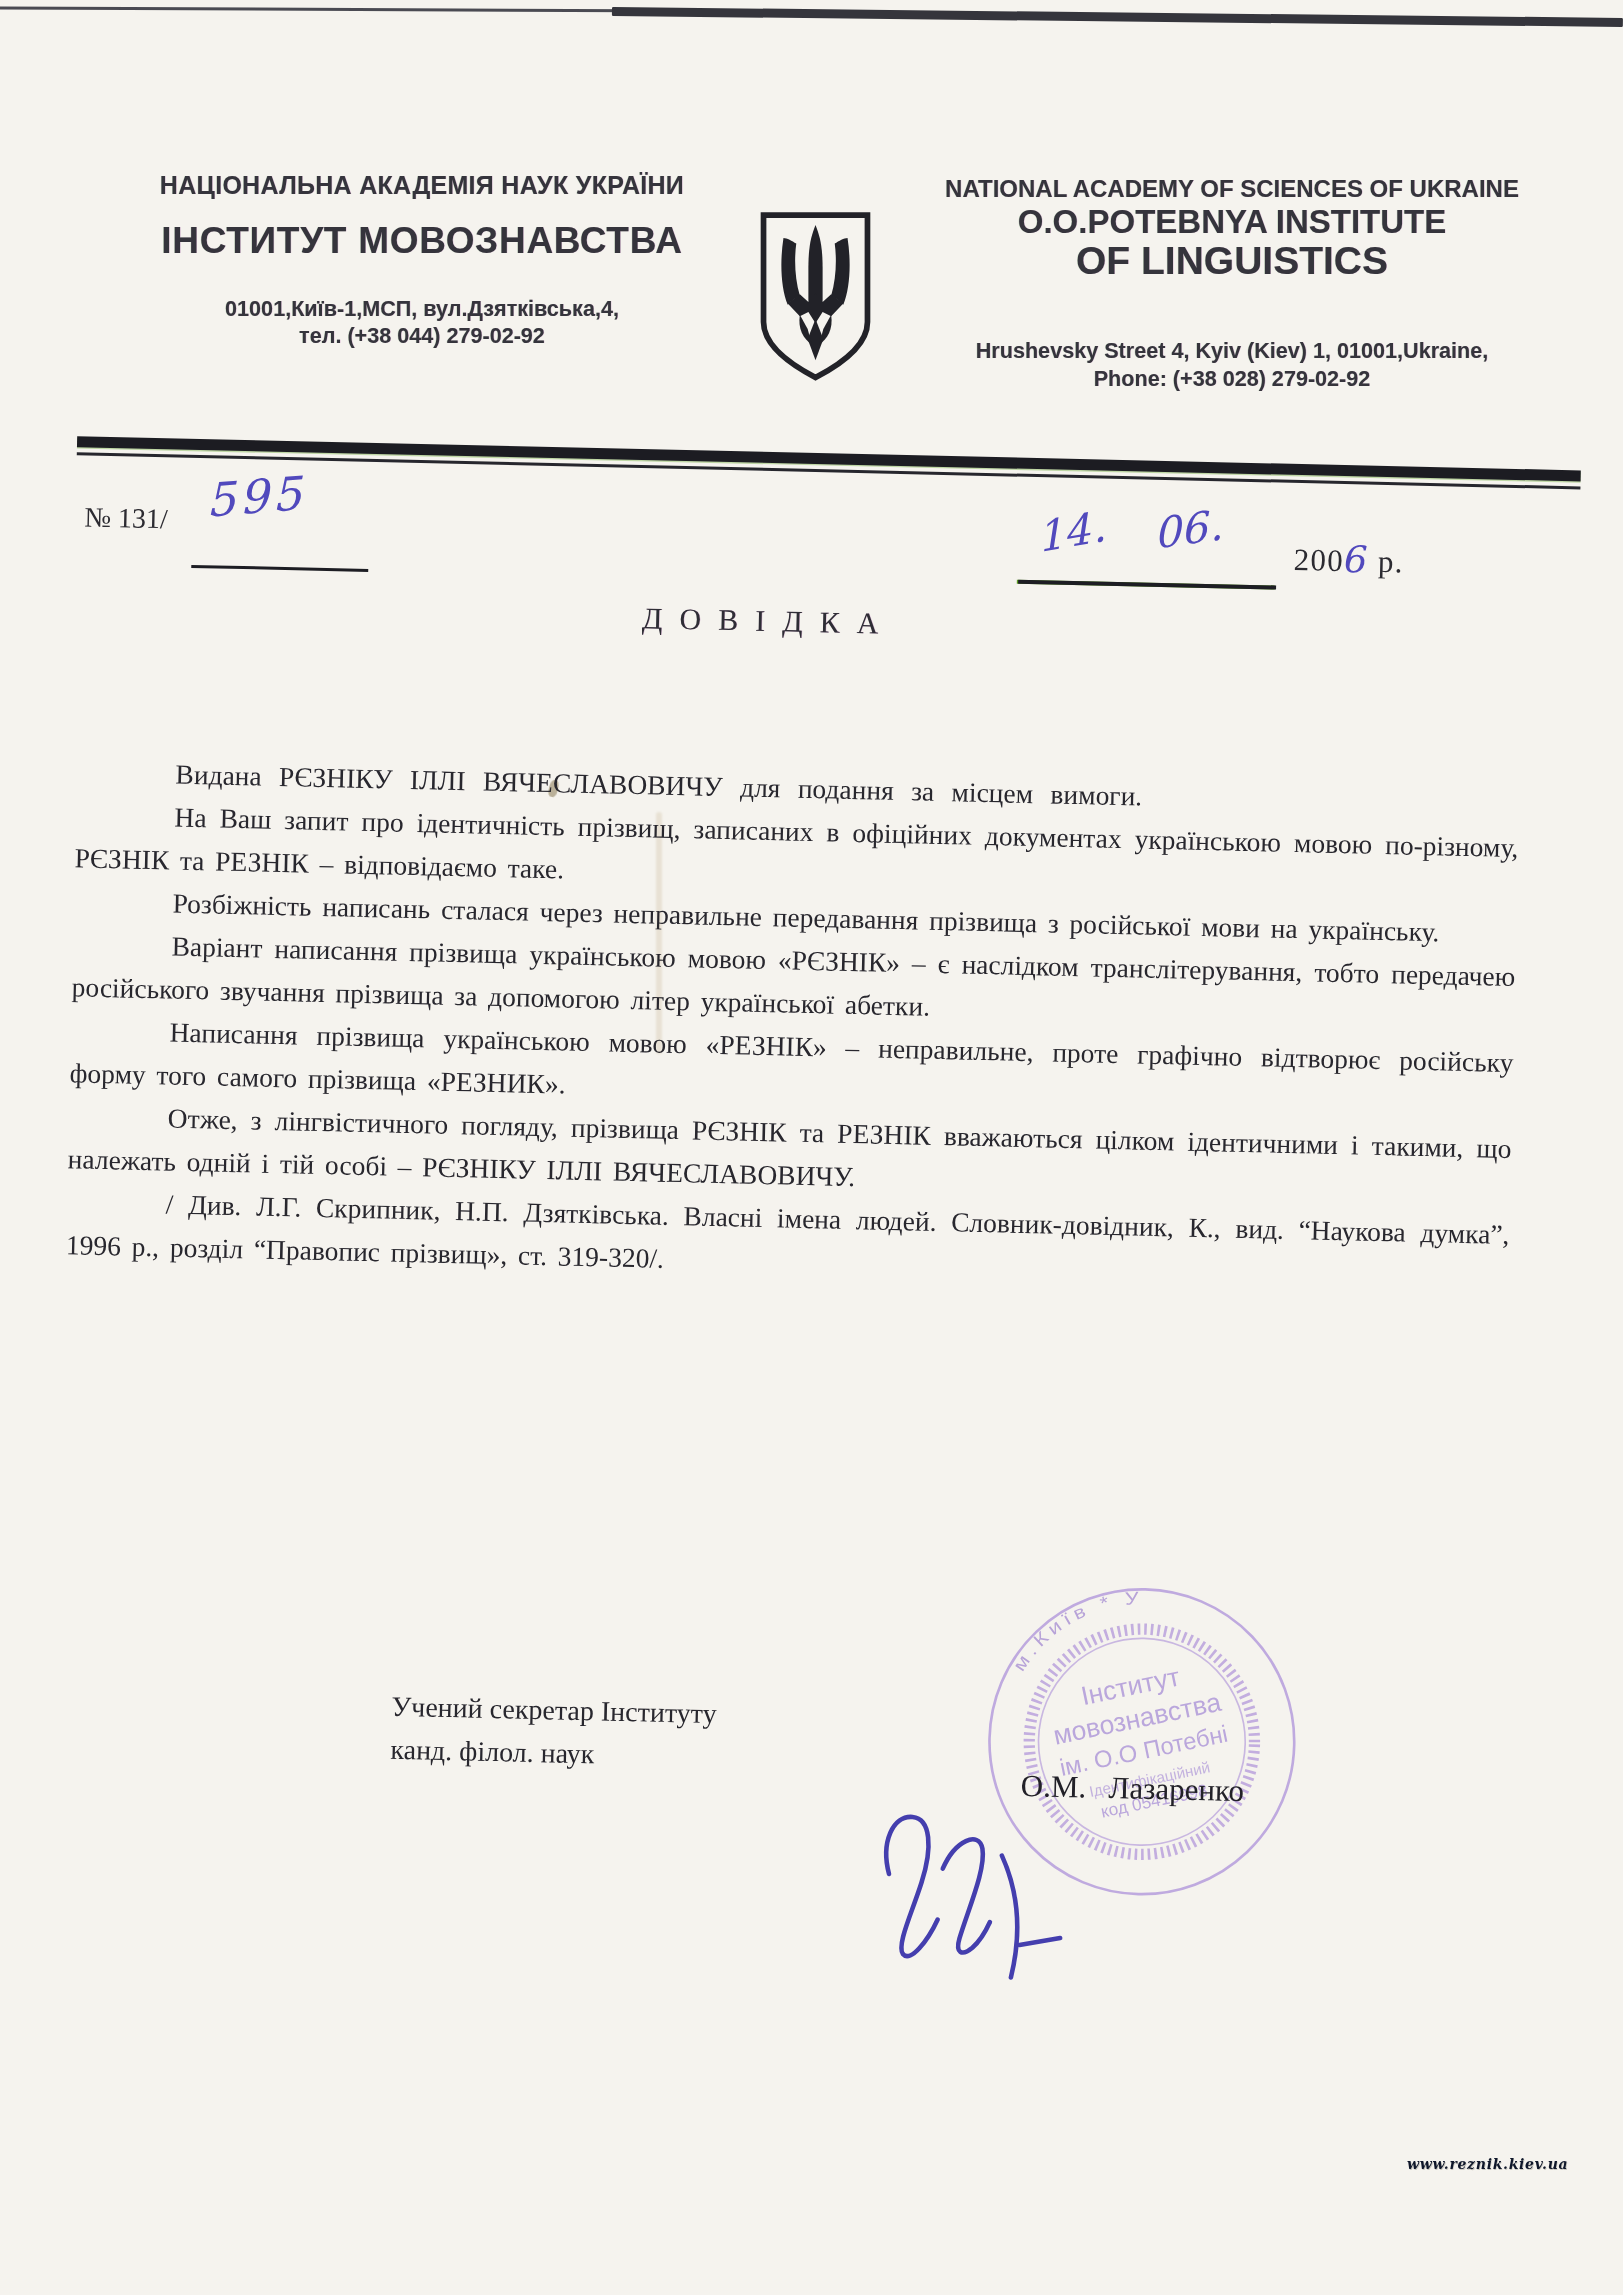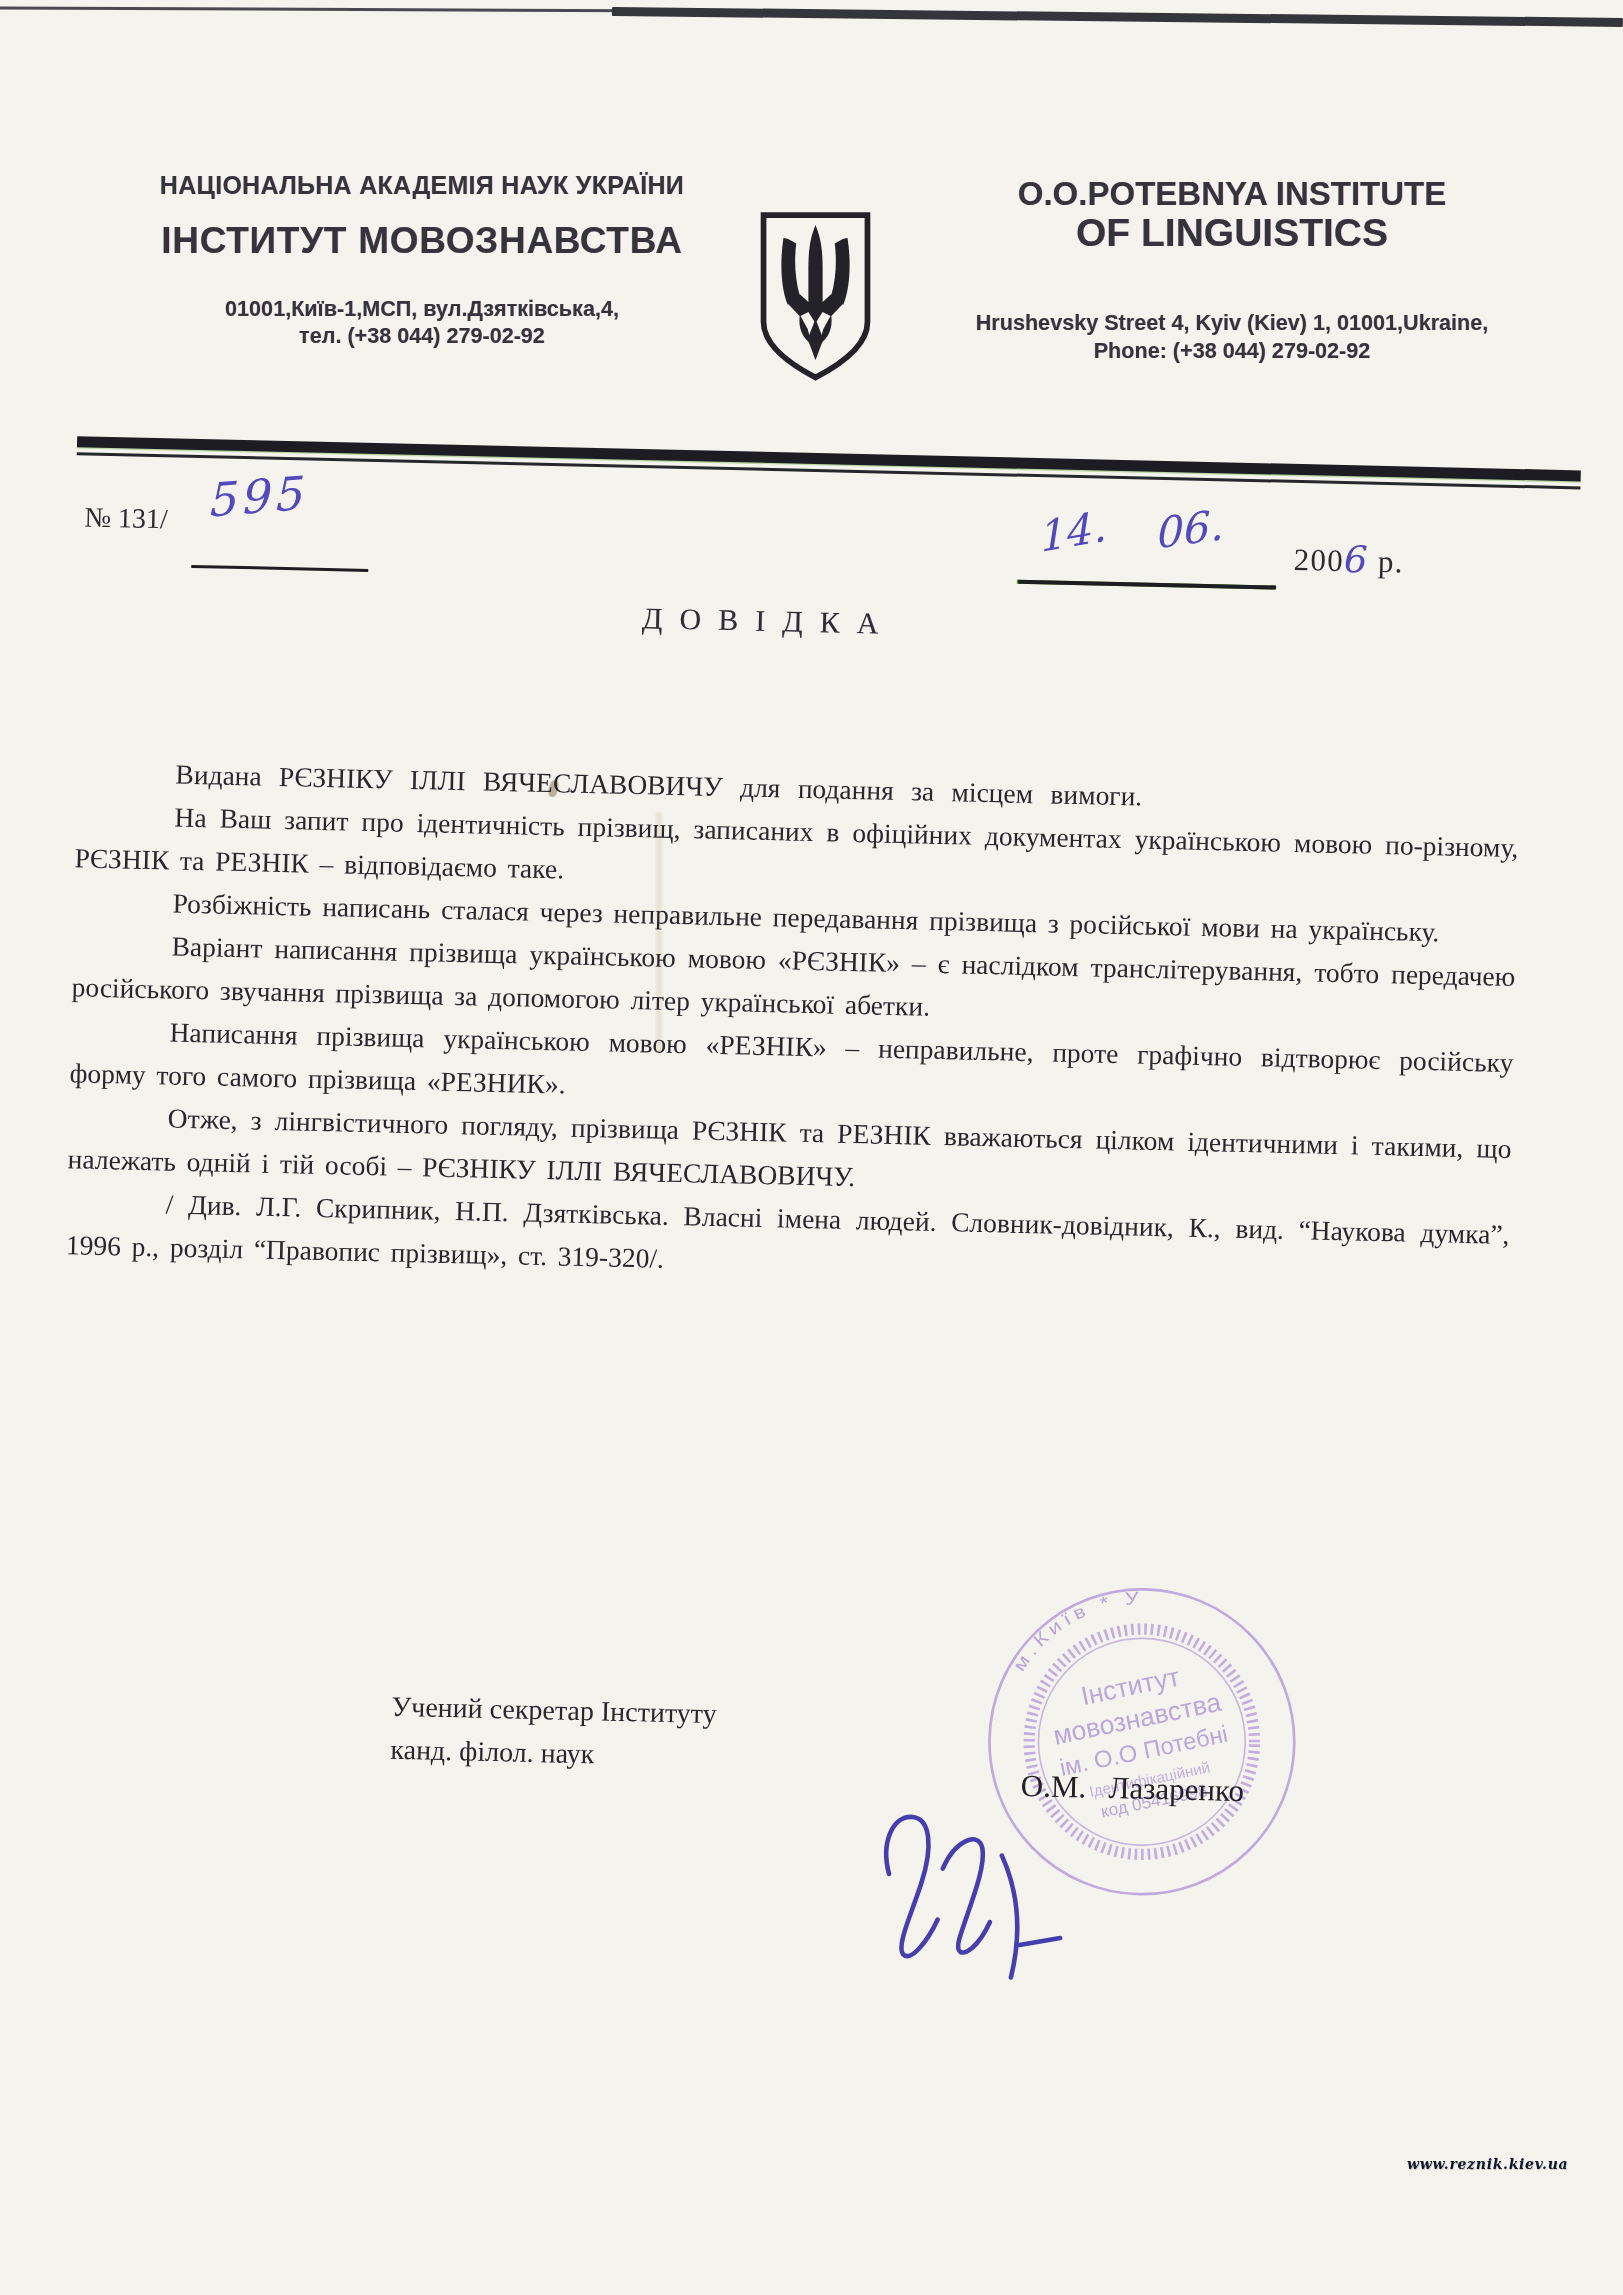--- a/index.html
+++ b/index.html
@@ -89,24 +89,25 @@
         <path d="M130 42 C135 74 134 112 124 136 C118 130 112 126 107 123 C114 100 115 72 112 50 C118 46 125 42 130 42 Z"></path>
         <path d="M46 134 L63 121 L75 132 L85 120 L95 132 L107 121 L124 134 L107 152 L95 146 L85 162 L75 146 L63 152 Z"></path>
         <path d="M85 156 L96 184 L85 214 L74 184 Z"></path>
         <path d="M63 150 C60 170 68 184 80 192 L74 170 Z"></path>
         <path d="M107 150 C110 170 102 184 90 192 L96 170 Z"></path>
       </g>
     </svg>
   </div>
 
   <div class="hdr-col hdr-right">
+    <div class="hdr-academy-r">NATIONAL ACADEMY OF SCIENCES OF UKRAINE</div>
     <div class="hdr-inst1-r">O.O.POTEBNYA INSTITUTE</div>
     <div class="hdr-inst2-r">OF LINGUISTICS</div>
     <div class="hdr-addr-r">Hrushevsky Street 4, Kyiv (Kiev) 1, 01001,Ukraine,</div>
-    <div class="hdr-phone">Phone: (+38 044) 279-02-92</div>
+    <div class="hdr-phone">Phone: (+38 028) 279-02-92</div>
   </div>
 
   <div class="tilted">
 
     <div class="rule">
       <div class="rule-thick"></div>
       <div class="rule-thin"></div>
     </div>
 
     <div class="num-prefix">№ 131/</div>

